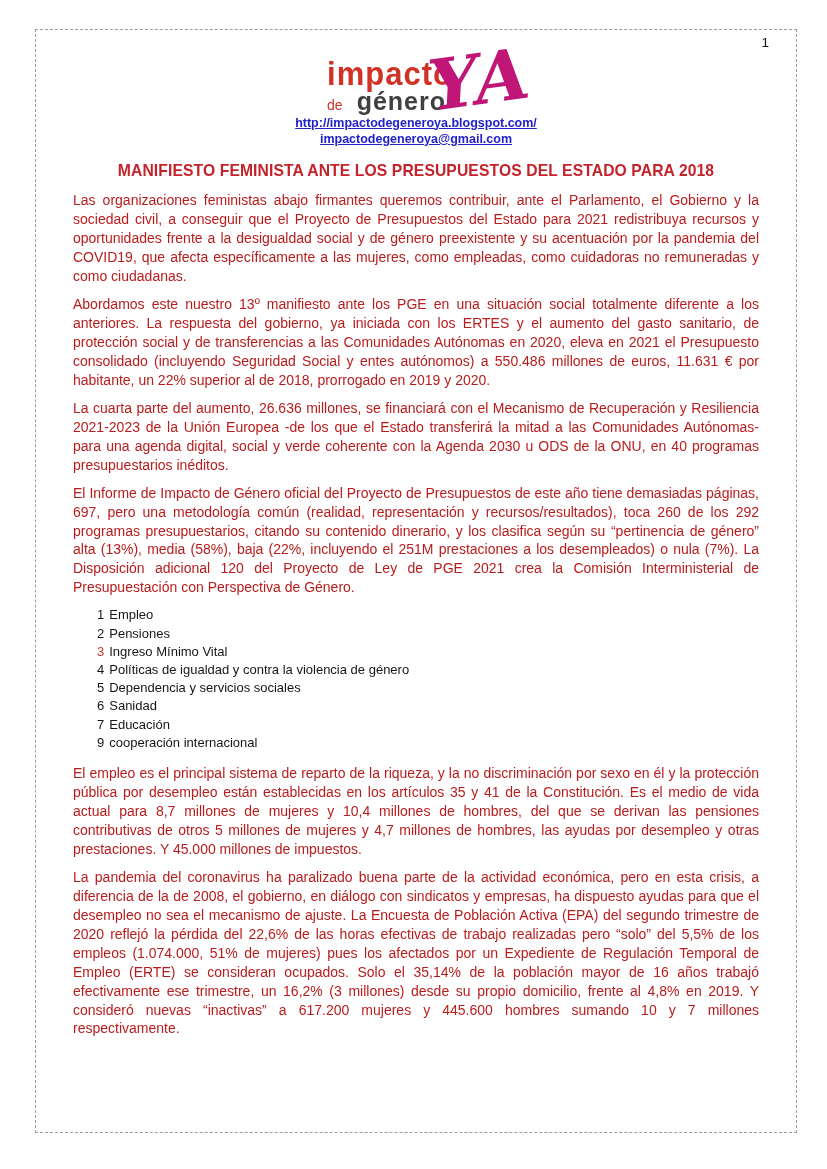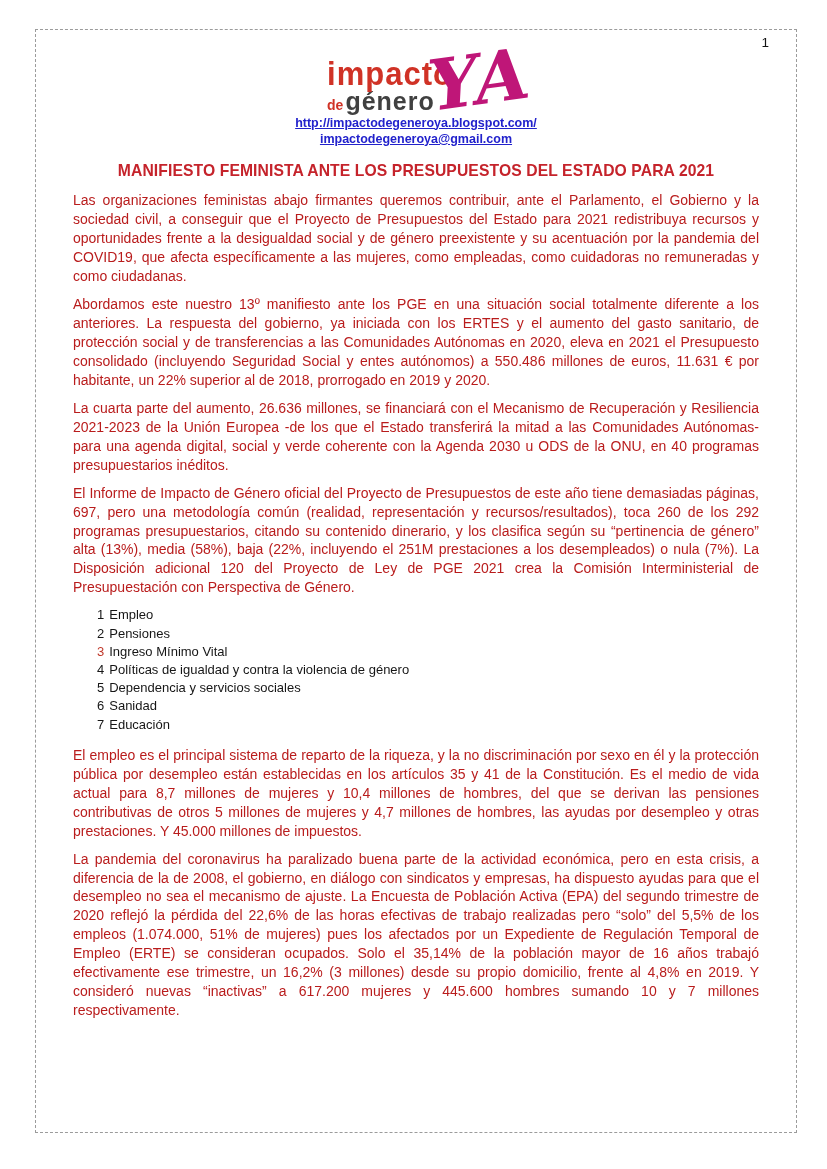--- a/index.html
+++ b/index.html
@@ -19,21 +19,21 @@
     font-size:13.5px;color:#141414;
   }
   
   .logo-wrap{position:relative;width:fit-content;margin:31px auto 2px;padding-right:52px;}
   .logo-text{display:flex;flex-direction:column;line-height:0.92;text-align:right;}
   .logo-impacto{
     font-size:31px;font-weight:bold;color:#d03226;
     letter-spacing:1px;transform:scaleY(1.05);
   }
   .logo-line2{display:flex;align-items:baseline;}
-  .logo-de{font-size:14px;font-weight:bold;color:#d03226;margin-right:2px;}
+  .logo-de{font-size:14px;font-weight:normal;color:#d03226;margin-right:14px;}
   .logo-genero{font-size:25px;font-weight:bold;color:#404040;letter-spacing:1px;}
   .logo-ya{
     position:absolute;right:-24px;top:-16px;
     font-family:"DejaVu Serif",serif;font-style:italic;font-weight:bold;
     font-size:70px;line-height:1;color:#bf1678;
     transform:rotate(-8deg);
   }
   
   .links{text-align:center;margin:2px 0 0;}
   .link{
@@ -78,35 +78,36 @@
         </span>
       </div>
       <span class="logo-ya">YA</span>
     </div>
 
     <div class="links">
       <a class="link">http://impactodegeneroya.blogspot.com/</a>
       <a class="link">impactodegeneroya@gmail.com</a>
     </div>
 
-    <h1 class="doc-title">MANIFIESTO FEMINISTA ANTE LOS PRESUPUESTOS DEL ESTADO PARA 2021</h1>
+    <h1 class="doc-title">MANIFIESTO FEMINISTA ANTE LOS PRESUPUESTOS DEL ESTADO PARA 2018</h1>
 
     <p class="para">Las organizaciones feministas abajo firmantes queremos contribuir, ante el Parlamento, el Gobierno y la sociedad civil, a conseguir que el Proyecto de Presupuestos del Estado para 2021 redistribuya recursos y oportunidades frente a la desigualdad social y de género preexistente y su acentuación por la pandemia del COVID19, que afecta específicamente a las mujeres, como empleadas, como cuidadoras no remuneradas y como ciudadanas.</p>
     <p class="para">Abordamos este nuestro 13º manifiesto ante los PGE en una situación social totalmente diferente a los anteriores. La respuesta del gobierno, ya iniciada con los ERTES y el aumento del gasto sanitario, de protección social y de transferencias a las Comunidades Autónomas en 2020, eleva en 2021 el Presupuesto consolidado (incluyendo Seguridad Social y entes autónomos) a 550.486 millones de euros, 11.631 € por habitante, un 22% superior al de 2018, prorrogado en 2019 y 2020.</p>
     <p class="para">La cuarta parte del aumento, 26.636 millones, se financiará con el Mecanismo de Recuperación y Resiliencia 2021-2023 de la Unión Europea -de los que el Estado transferirá la mitad a las Comunidades Autónomas- para una agenda digital, social y verde coherente con la Agenda 2030 u ODS de la ONU, en 40 programas presupuestarios inéditos.</p>
     <p class="para">El Informe de Impacto de Género oficial del Proyecto de Presupuestos de este año tiene demasiadas páginas, 697, pero una metodología común (realidad, representación y recursos/resultados), toca 260 de los 292 programas presupuestarios, citando su contenido dinerario, y los clasifica según su “pertinencia de género” alta (13%), media (58%), baja (22%, incluyendo el 251M prestaciones a los desempleados) o nula (7%). La Disposición adicional 120 del Proyecto de Ley de PGE 2021 crea la Comisión Interministerial de Presupuestación con Perspectiva de Género.</p>
 
     <ul class="toc">
       <li><span class="toc-num">1</span><span>Empleo</span></li>
       <li><span class="toc-num">2</span><span>Pensiones</span></li>
       <li><span class="toc-num red">3</span><span>Ingreso Mínimo Vital</span></li>
       <li><span class="toc-num">4</span><span>Políticas de igualdad y contra la violencia de género</span></li>
       <li><span class="toc-num">5</span><span>Dependencia y servicios sociales</span></li>
       <li><span class="toc-num">6</span><span>Sanidad</span></li>
       <li><span class="toc-num">7</span><span>Educación</span></li>
+      <li><span class="toc-num">9</span><span>cooperación internacional</span></li>
     </ul>
 
 
     <p class="para">El empleo es el principal sistema de reparto de la riqueza, y la no discriminación por sexo en él y la protección pública por desempleo están establecidas en los artículos 35 y 41 de la Constitución. Es el medio de vida actual para 8,7 millones de mujeres y 10,4 millones de hombres, del que se derivan las pensiones contributivas de otros 5 millones de mujeres y 4,7 millones de hombres, las ayudas por desempleo y otras prestaciones. Y 45.000 millones de impuestos.</p>
     <p class="para">La pandemia del coronavirus ha paralizado buena parte de la actividad económica, pero en esta crisis, a diferencia de la de 2008, el gobierno, en diálogo con sindicatos y empresas, ha dispuesto ayudas para que el desempleo no sea el mecanismo de ajuste. La Encuesta de Población Activa (EPA) del segundo trimestre de 2020 reflejó la pérdida del 22,6% de las horas efectivas de trabajo realizadas pero “solo” del 5,5% de los empleos (1.074.000, 51% de mujeres) pues los afectados por un Expediente de Regulación Temporal de Empleo (ERTE) se consideran ocupados. Solo el 35,14% de la población mayor de 16 años trabajó efectivamente ese trimestre, un 16,2% (3 millones) desde su propio domicilio, frente al 4,8% en 2019. Y consideró nuevas “inactivas” a 617.200 mujeres y 445.600 hombres sumando 10 y 7 millones respectivamente.</p>
 
   </div>
 </div>
 
 </body></html>

